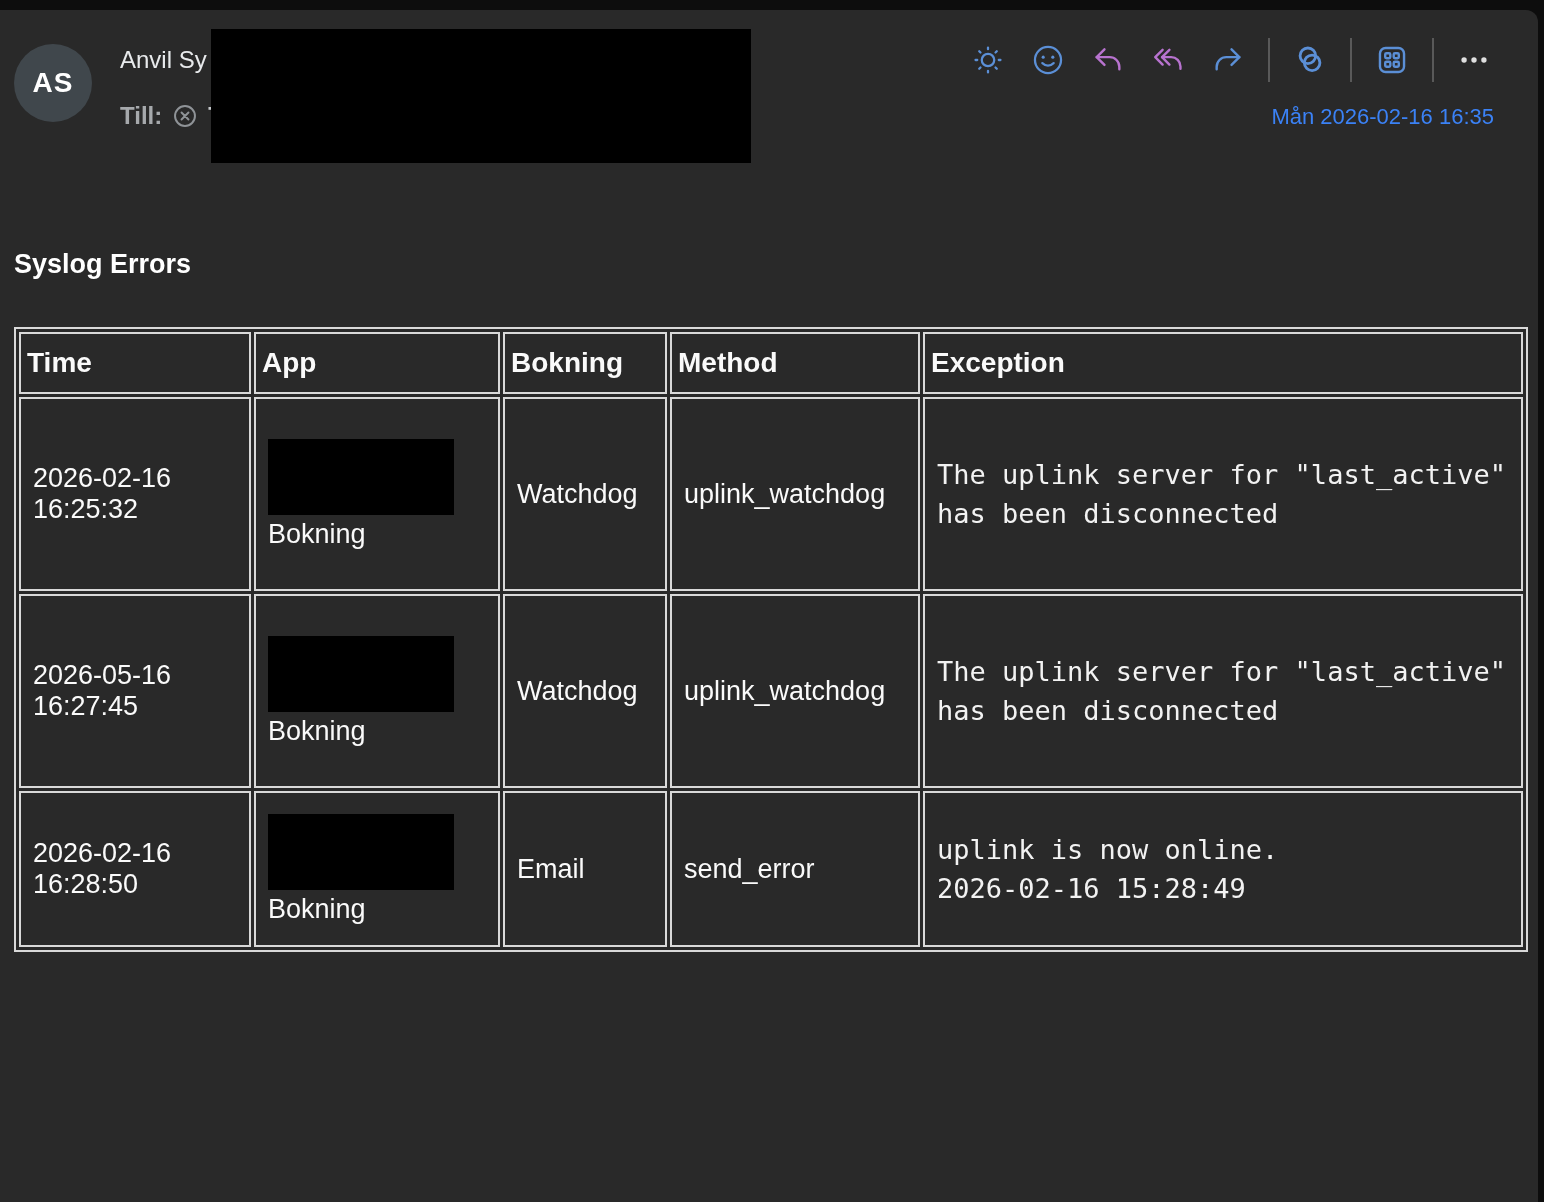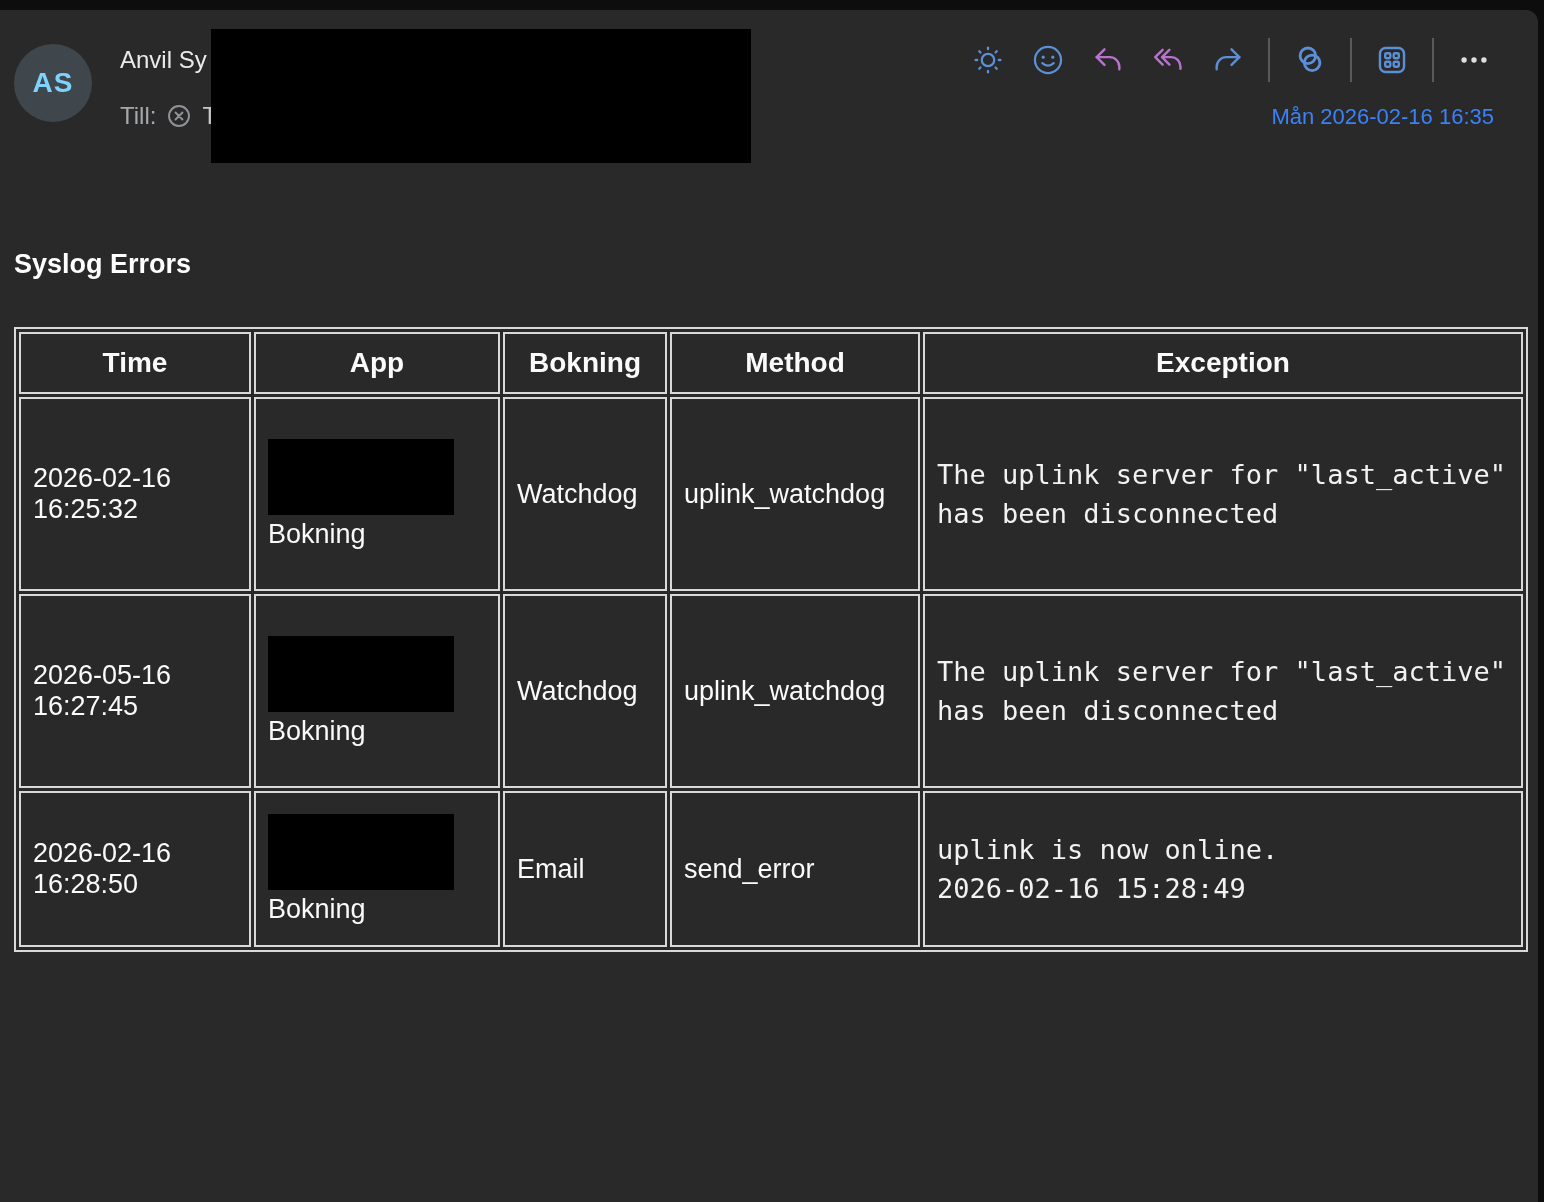--- a/index.html
+++ b/index.html
@@ -11,29 +11,29 @@
   }
   .screen{position:relative;width:1544px;height:1202px;background:#0d0d0d;}
   .panel{
     position:absolute;top:10px;left:0;right:6px;bottom:0;
     background:#292929;border-top-right-radius:12px;
   }
   
   .mail-header{position:relative;height:170px;}
   .avatar{
     position:absolute;left:14px;top:34px;width:78px;height:78px;border-radius:50%;
-    background:#40474c;color:#7dd3fc;font-size:28px;font-weight:bold;
+    background:#40474c;color:#ffffff;font-size:28px;font-weight:bold;
     display:flex;align-items:center;justify-content:center;letter-spacing:1px;
   }
   .sender{
     position:absolute;left:120px;top:36px;font-size:24px;color:#e8eaec;white-space:nowrap;
   }
   .to-row{
     position:absolute;left:120px;top:92px;display:flex;align-items:center;gap:10px;
-    font-size:24px;color:#a6a9ac;white-space:nowrap;
+    font-size:24px;color:#a6a9ac;white-space:nowrap;font-weight:bold;
   }
   .contact-icon{width:26px;height:26px;display:inline-flex;color:#8f9397;}
   .recipient{color:#c6c9cc;}
   .redaction-header{
     position:absolute;left:211px;top:19px;width:540px;height:134px;background:#000;z-index:6;
   }
   .toolbar{
     position:absolute;top:28px;right:34px;display:flex;align-items:center;z-index:3;
   }
   .tb-btn{
@@ -55,21 +55,21 @@
   }
   table.syslog{
     margin-top:39px;width:1514px;table-layout:fixed;
     border-collapse:separate;border-spacing:3px;
     border:2px solid #d9d9d9;background:#292929;
     color:#fafafa;
   }
   table.syslog th, table.syslog td{
     border:2px solid #d9d9d9;box-sizing:border-box;vertical-align:middle;
   }
-  table.syslog th{font-size:28px;font-weight:bold;height:62px;text-align:center;padding:0 6px;}
+  table.syslog th{font-size:28px;font-weight:bold;height:62px;text-align:left;padding:0 6px;}
   table.syslog td{font-size:27px;padding:0 12px;text-align:left;}
   tr.r-tall td{height:194px;}
   tr.r-short td{height:156px;}
   td.c-exc{
     font-family:"DejaVu Sans Mono", monospace;
     font-size:29px;line-height:1.45;color:#f2f2f2;white-space:pre-line;
   }
   .app-redaction{display:block;width:186px;height:76px;background:#000;margin:0 0 4px 0;}
 </style>
 </head>

